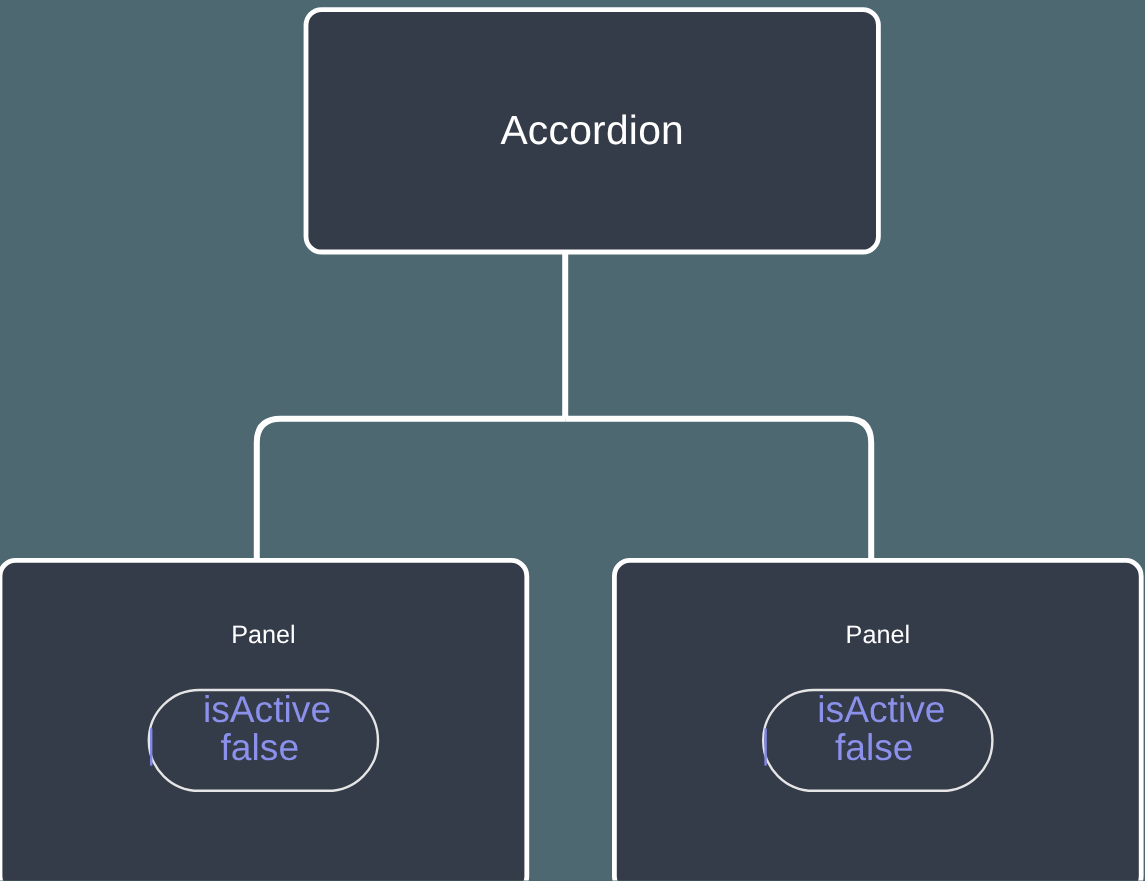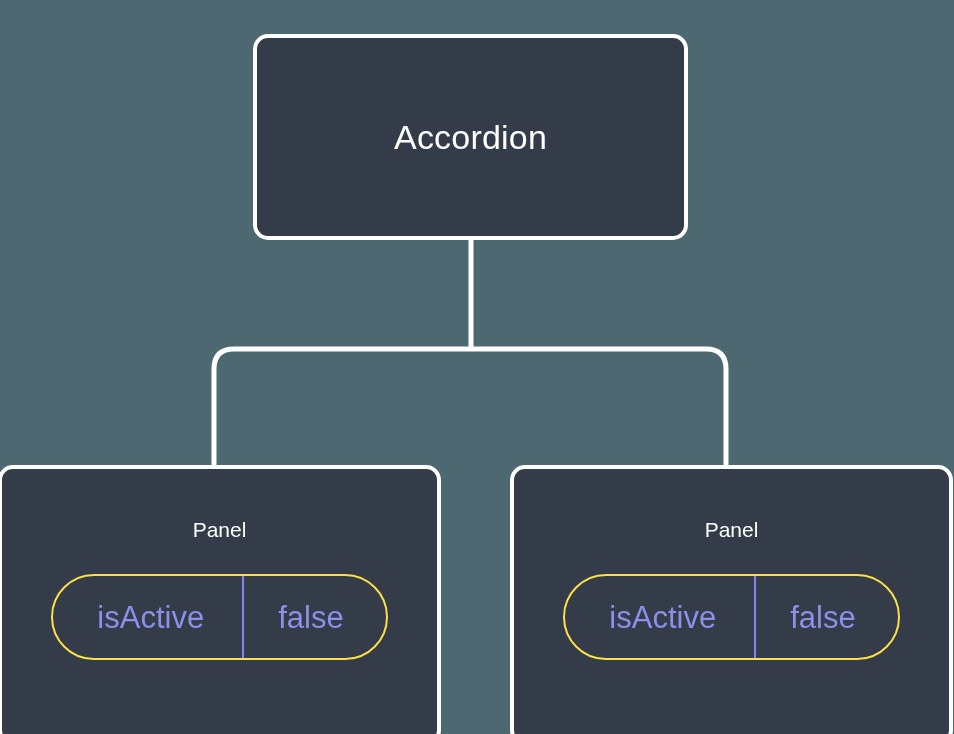--- a/index.html
+++ b/index.html
@@ -35,24 +35,23 @@
     border-radius: 15px;
     display: flex;
     flex-direction: column;
     align-items: center;
   }
 
   
   .node-root {
     left: 253px;
     top: 6px;
-    width: 435px;
+    width: 481px;
     height: 206px;
     justify-content: center;
-    margin-top: 28px;
   }
   .node-root .node-title {
     font-size: 34px;
     letter-spacing: 0.2px;
   }
 
   
   .node-leaf {
     top: 465px;
     width: 443px;
@@ -68,23 +67,24 @@
     line-height: 1;
     white-space: nowrap;
   }
 
   
   .state-pill {
     margin-top: 34px;
     display: flex;
     align-items: stretch;
     height: 86px;
-    border: 2px solid #fde047;
+    border: 2px solid #e5e5e5;
     border-radius: 999px;
     box-sizing: border-box;
+    flex-direction: column;
   }
   .state-key, .state-value {
     display: flex;
     align-items: center;
     justify-content: center;
     color: #8b90ea;
     font-size: 31px;
     line-height: 1;
     white-space: nowrap;
     box-sizing: border-box;

